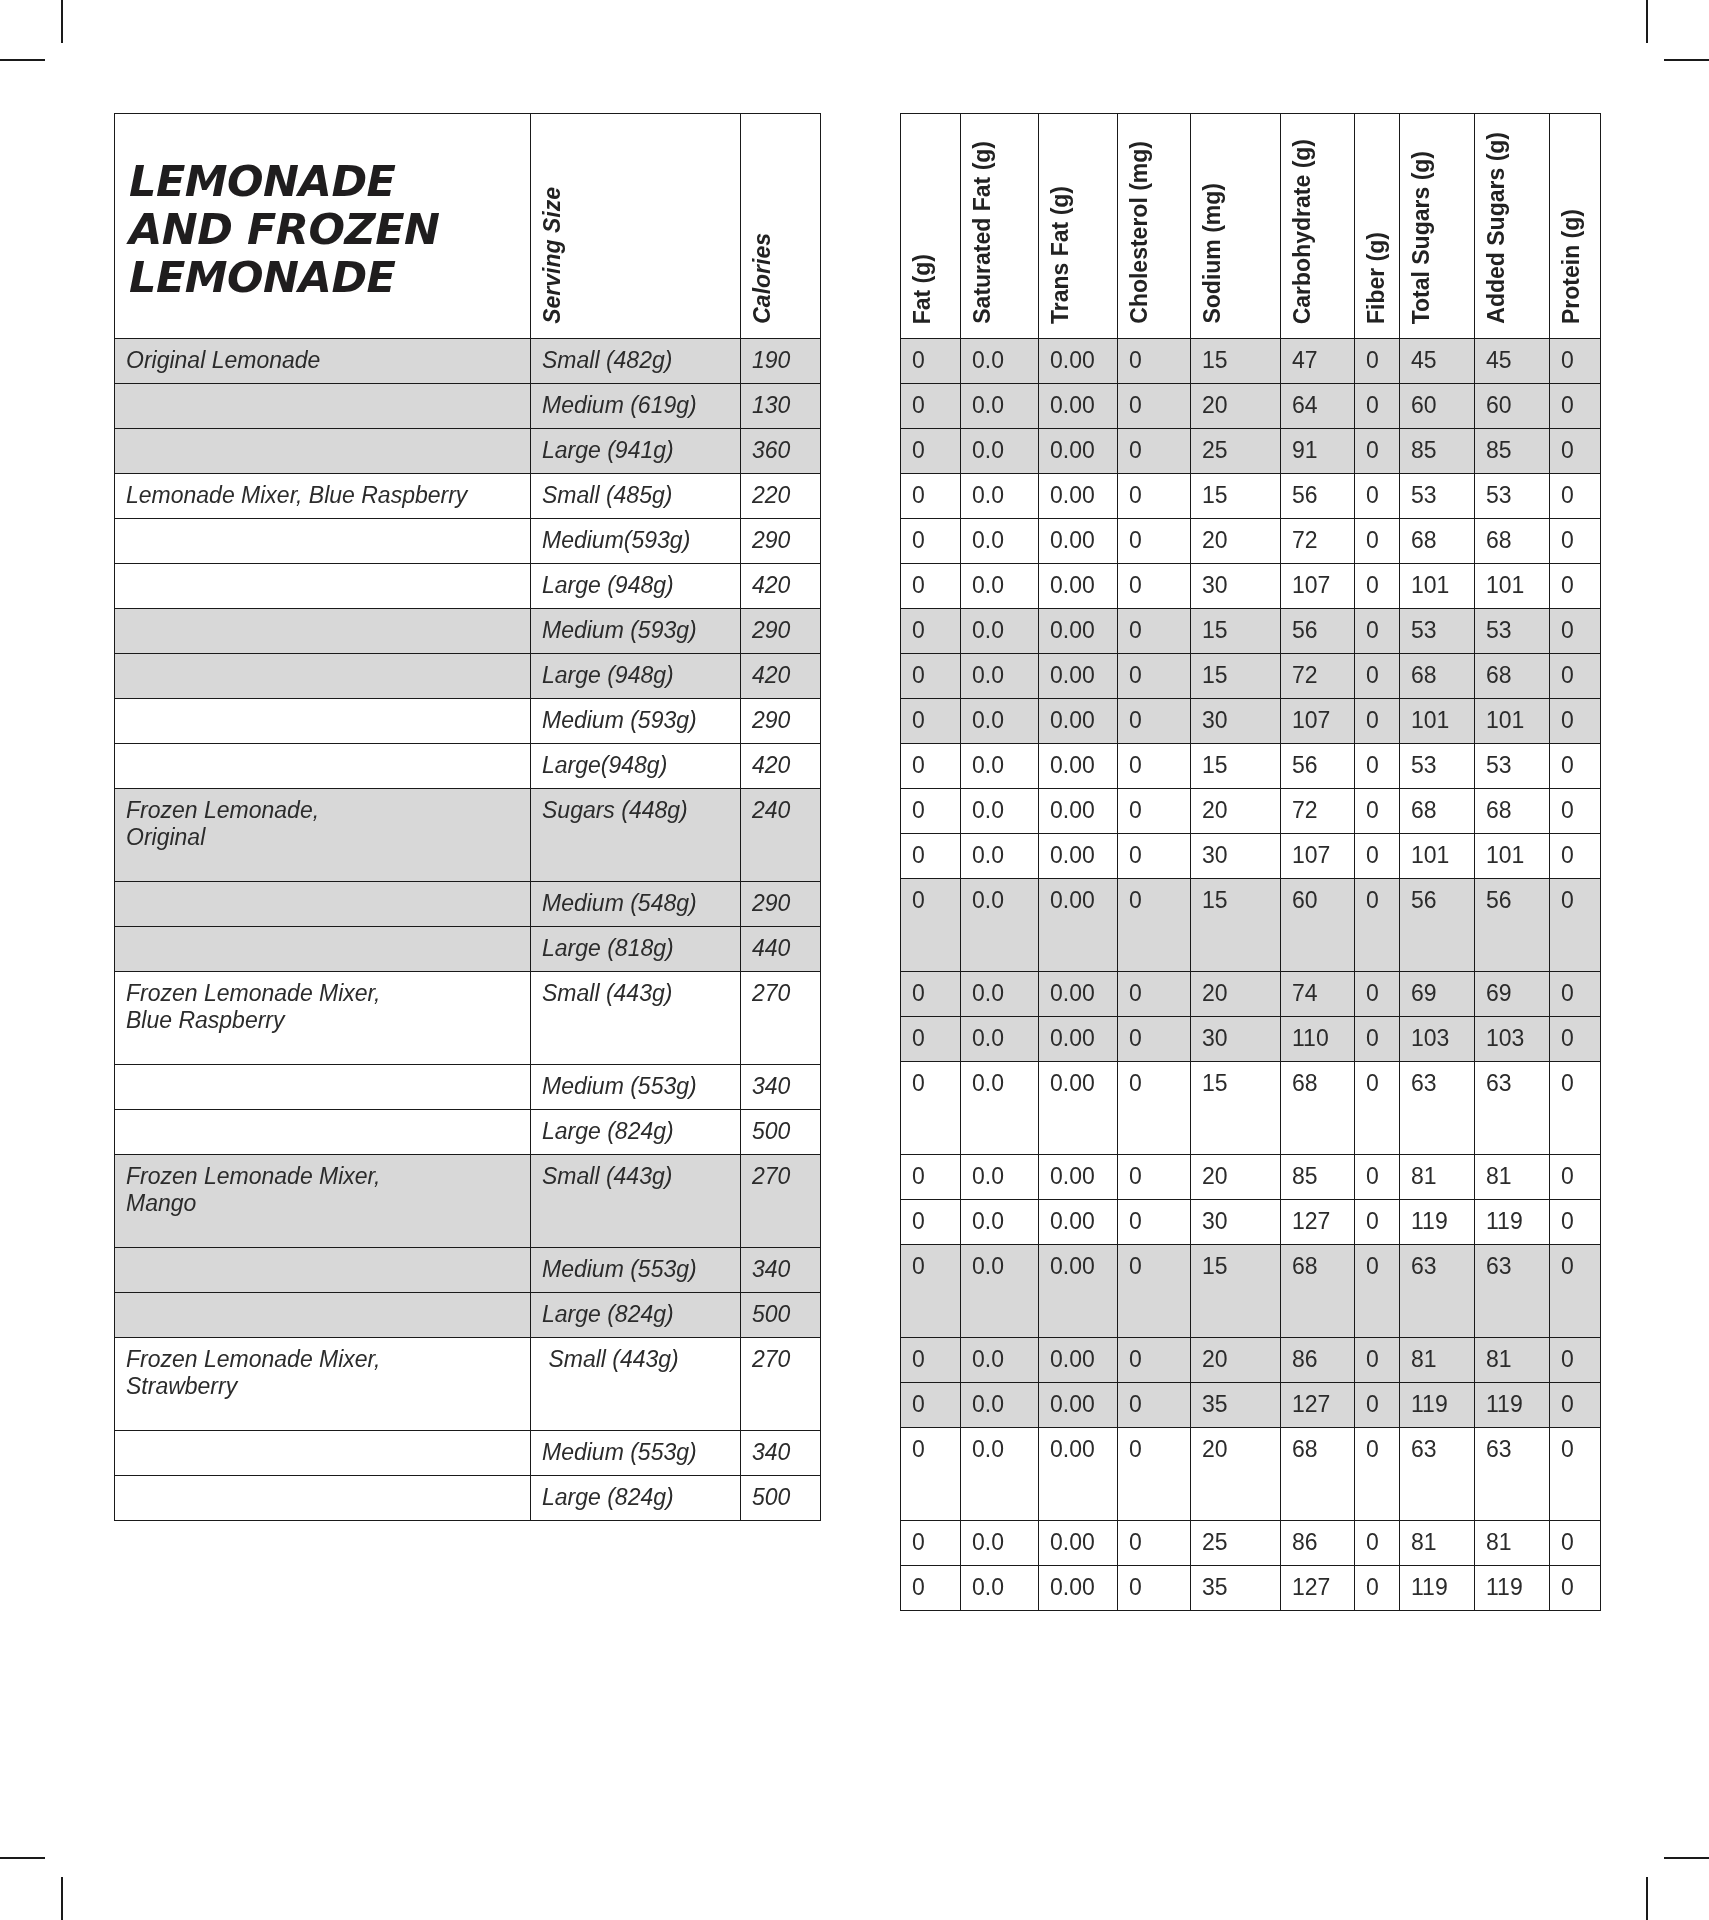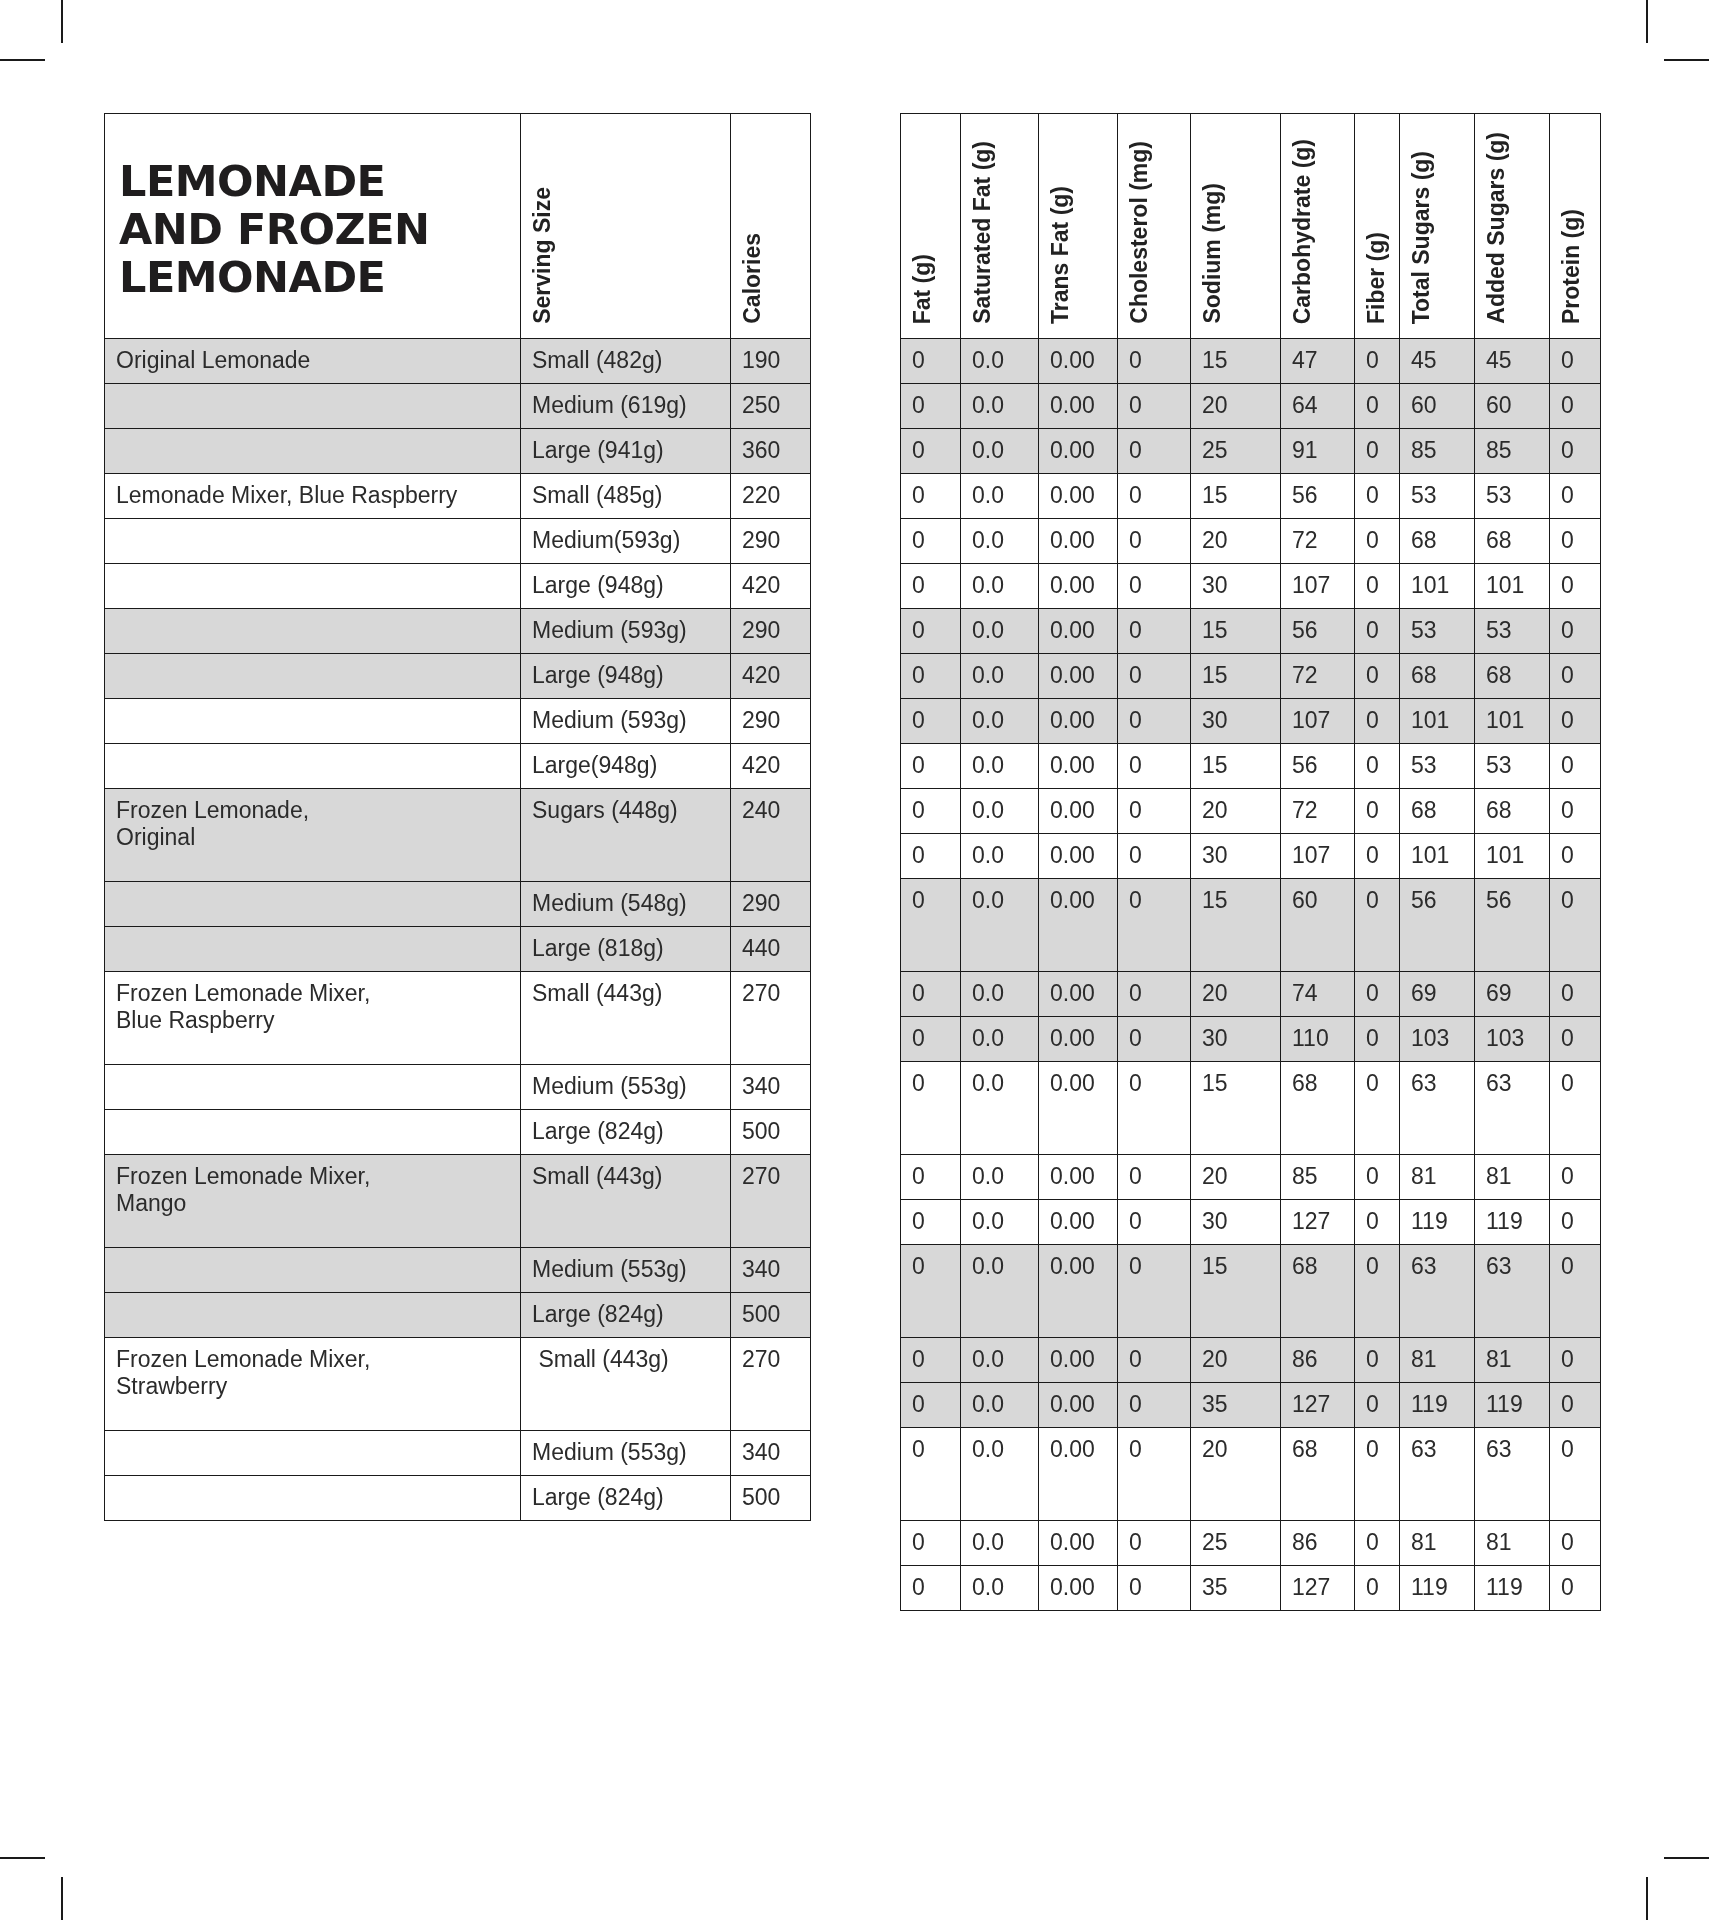--- a/index.html
+++ b/index.html
@@ -22,21 +22,21 @@
   table.tbl {
     position: absolute;
     border-collapse: collapse;
     table-layout: fixed;
   }
   table.tbl th, table.tbl td {
     border: 1.5px solid #1a1a1a;
     margin: 0;
     overflow: hidden;
   }
-  #left-table  { left: 104px; top: 113px; width: 706px; }
+  #left-table  { left: 114px; top: 113px; width: 706px; font-style: italic; }
   #right-table { left: 900px; top: 113px; width: 700px; }
 
   tr.header-row { height: 225px; }
   tr.h-single { height: 45px; }
   tr.h-tall   { height: 93px; }
 
   
   th { background: #ffffff; font-weight: bold; }
   th.vcell {
     vertical-align: bottom;
@@ -114,21 +114,21 @@
     </thead>
     <tbody id="left-body">
         <tr class="shaded h-single">
           <td class="product-cell">Original Lemonade</td>
           <td class="serving-cell">Small (482g)</td>
           <td>190</td>
         </tr>
         <tr class="shaded h-single">
           <td class="product-cell"></td>
           <td class="serving-cell">Medium (619g)</td>
-          <td>250</td>
+          <td>130</td>
         </tr>
         <tr class="shaded h-single">
           <td class="product-cell"></td>
           <td class="serving-cell">Large (941g)</td>
           <td>360</td>
         </tr>
         <tr class="h-single">
           <td class="product-cell">Lemonade Mixer, Blue Raspberry</td>
           <td class="serving-cell">Small (485g)</td>
           <td>220</td>

